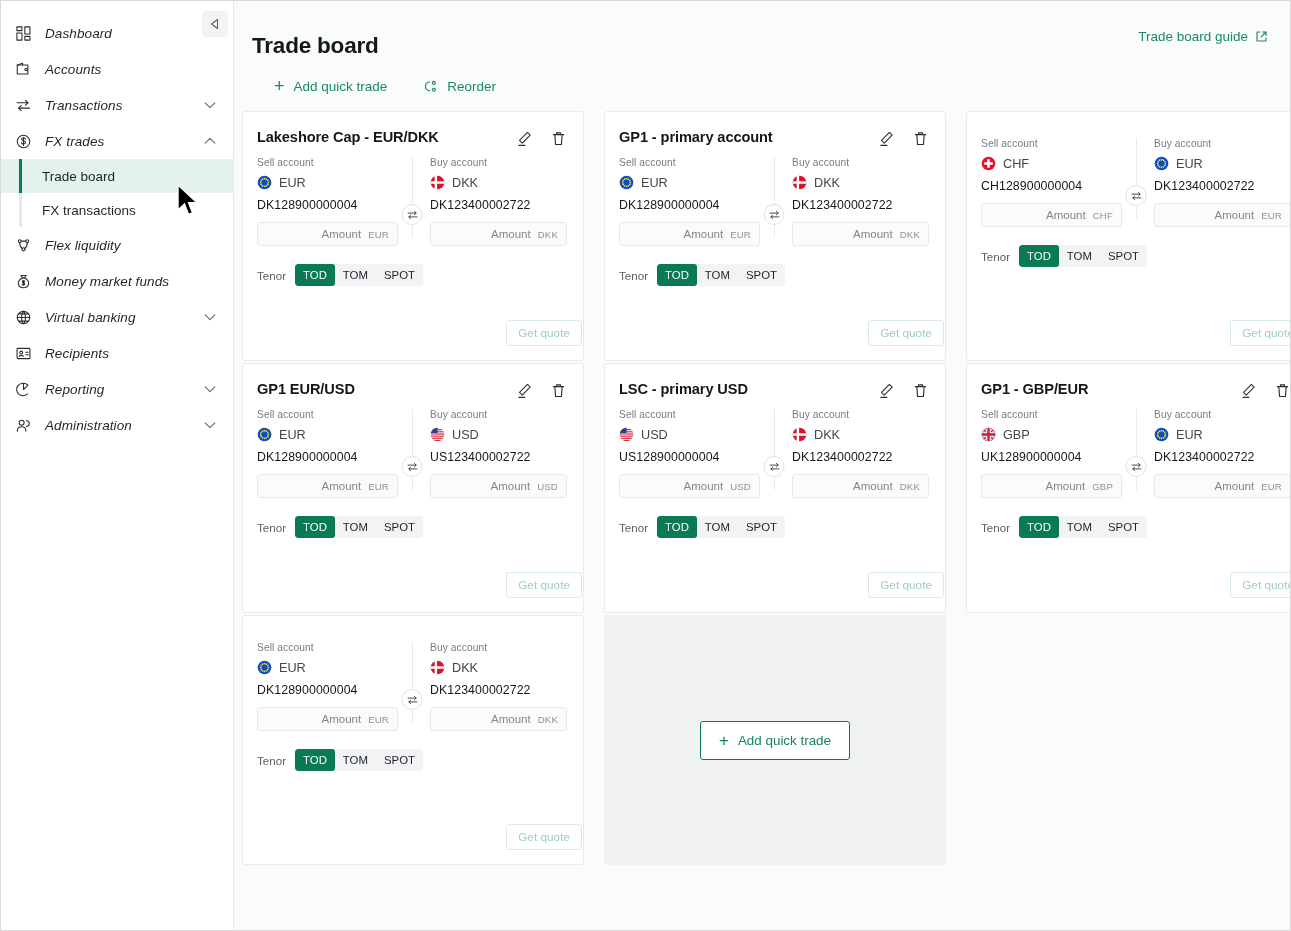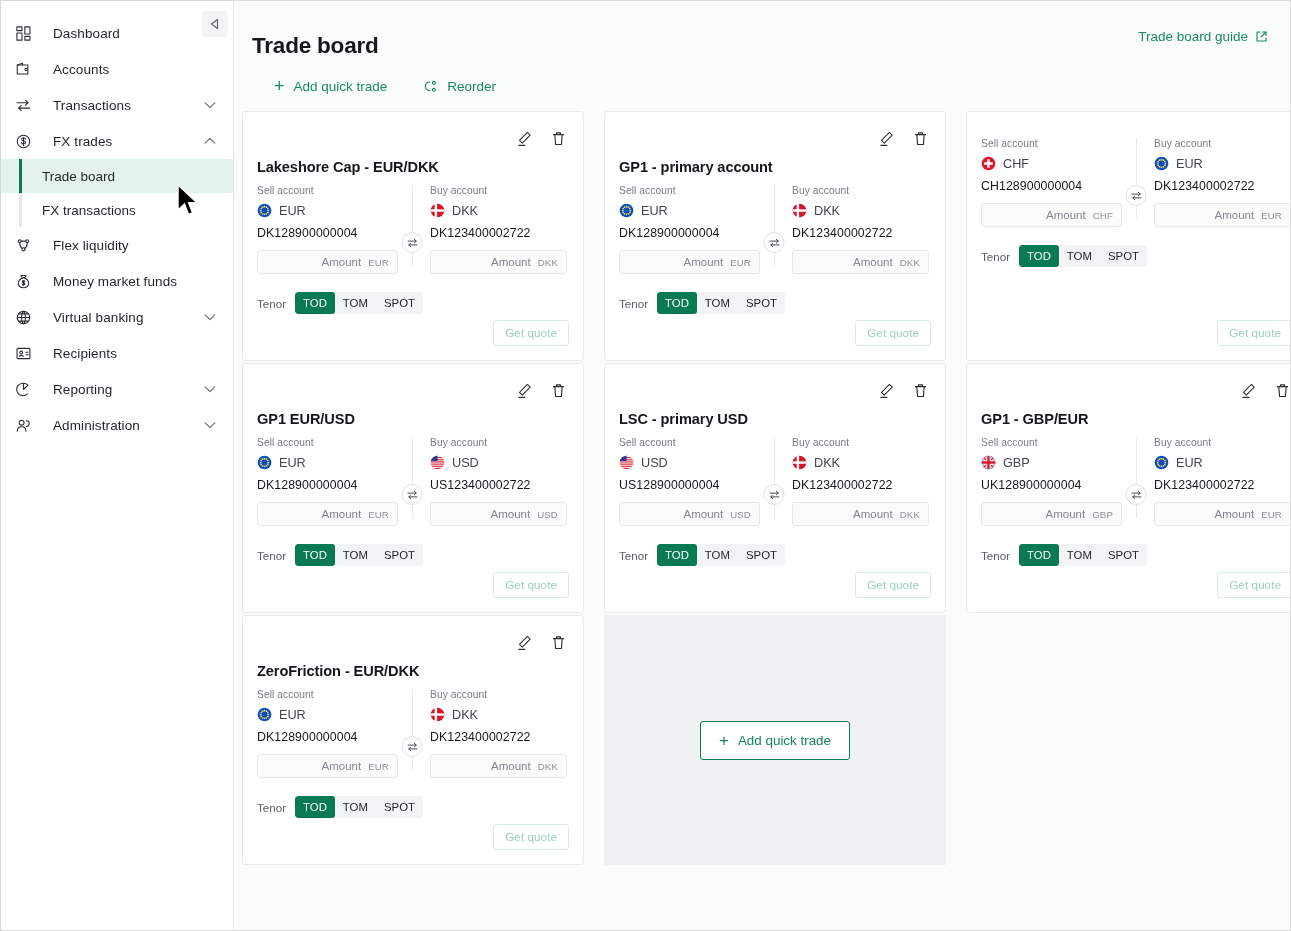--- a/index.html
+++ b/index.html
@@ -38,24 +38,25 @@
   }
   .nav-item .nav-icon {
     width: 22px; min-width: 22px;
     height: 20px;
     display: flex; align-items: center; justify-content: flex-start;
     color: #2b2f33;
   }
   .nav-item .nav-label {
     font-size: 13.5px;
     color: #1f2328;
-    margin-left: 16px;
+    margin-left: 8px;
     flex: 1;
     white-space: nowrap;
     letter-spacing: 0.1px;
+    font-style: italic;
   }
   .nav-item .nav-chev {
     width: 14px; height: 14px;
     color: #6a7178;
     display: flex; align-items: center; justify-content: center;
   }
   .nav-sub-wrap {
     position: relative;
     padding-left: 0;
   }
@@ -175,21 +176,20 @@
     display: flex;
     align-items: flex-start;
     justify-content: space-between;
   }
   .card-title {
     font-size: 14.6px;
     font-weight: bold;
     color: #14181c;
     letter-spacing: -0.1px;
     padding-top: 1px;
-    margin-top: 30px;
   }
   .card-actions {
     display: flex;
     gap: 16px;
     padding-top: 1px;
   }
   .icon-btn {
     width: 18px; height: 18px;
     cursor: pointer;
     color: #2b2f33;
@@ -298,21 +298,21 @@
     line-height: 1.25;
   }
   .tenor-opt.sel {
     background: #0a7a52;
     color: #ffffff;
     border-radius: 3px;
   }
 
   .get-quote {
     position: absolute;
-    right: 14px; bottom: 14px;
+    right: 1px; bottom: 14px;
     border: 1px solid #d8ece4;
     border-radius: 3px;
     color: #9ecfbd;
     font-size: 11.8px;
     padding: 5px 11px;
     background: #ffffff;
     cursor: default;
   }
 
   
@@ -1002,38 +1002,20 @@
             <span class="tenor-label">Tenor</span>
             <div class="tenor-group">
               <span class="tenor-opt sel">TOD</span>
               <span class="tenor-opt">TOM</span>
               <span class="tenor-opt">SPOT</span>
             </div>
           </div>
           <div class="get-quote">Get quote</div>
         </div>
         <div class="card">
-          <div class="card-head">
-            <div class="card-title">ZeroFriction - EUR/DKK</div>
-            <div class="card-actions">
-              <span class="icon-btn">
-                <svg width="17" height="17" viewBox="0 0 18 18">
-                  <path d="M12.1 2.6 L15 5.5 L6.6 13.9 L3.7 11 z" fill="none" stroke="#2b2f33" stroke-width="1.15" stroke-linejoin="round"></path>
-                  <path d="M3 16.2 H9.4" fill="none" stroke="#2b2f33" stroke-width="1.3" stroke-linecap="round"></path>
-                </svg>
-              </span>
-              <span class="icon-btn">
-                <svg width="17" height="17" viewBox="0 0 18 18">
-                  <path d="M3.6 4.9 H14.4" fill="none" stroke="#2b2f33" stroke-width="1.2" stroke-linecap="round"></path>
-                  <path d="M6.9 4.9 V3.1 h4.2 v1.8" fill="none" stroke="#2b2f33" stroke-width="1.2" stroke-linejoin="round"></path>
-                  <path d="M5.1 4.9 L5.9 15.3 h6.2 L12.9 4.9" fill="none" stroke="#2b2f33" stroke-width="1.2" stroke-linejoin="round"></path>
-                </svg>
-              </span>
-            </div>
-          </div>
           <div class="legs">
             <div class="leg-divider"></div>
             <div class="leg left">
               <div class="leg-label">Sell account</div>
               <div class="ccy-row">
                 <svg width="15" height="15" viewBox="0 0 18 18">
                   <circle cx="9" cy="9" r="8.2" fill="#0b4ec4"></circle>
                   <circle cx="9.00" cy="4.40" r="1.05" fill="#f5d547"></circle>
                   <circle cx="11.30" cy="5.02" r="1.05" fill="#f5d547"></circle>
                   <circle cx="12.98" cy="6.70" r="1.05" fill="#f5d547"></circle>

